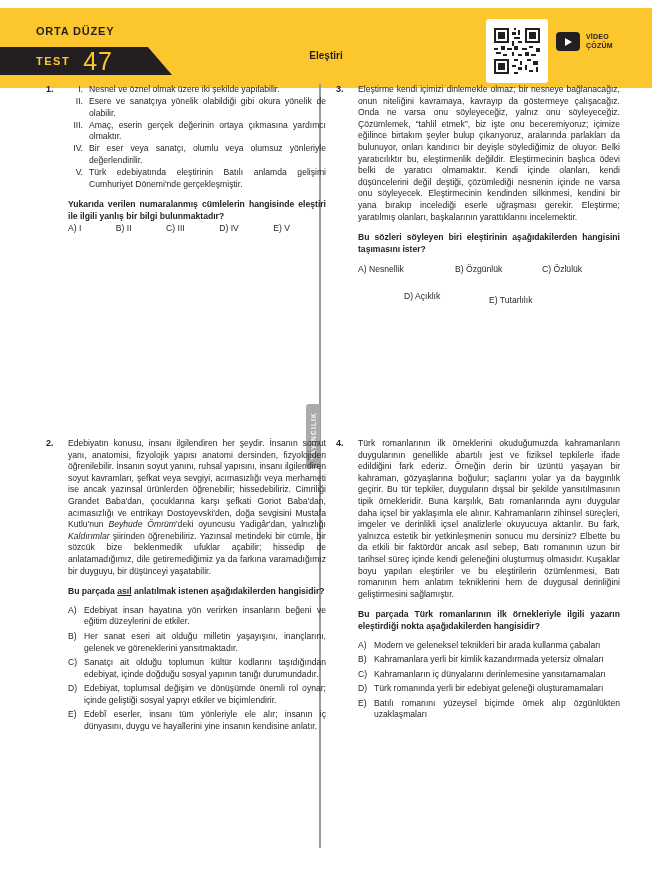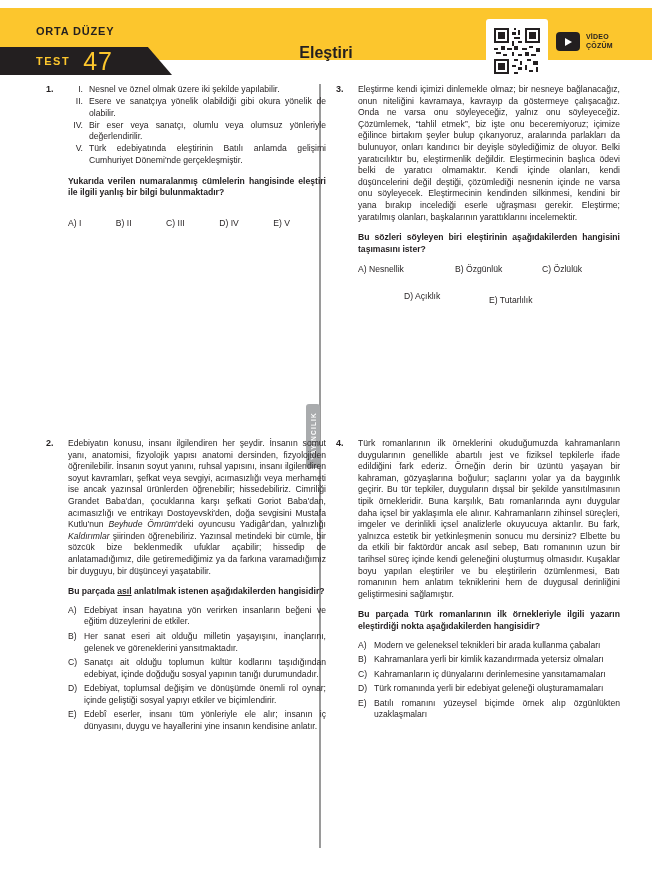--- a/index.html
+++ b/index.html
@@ -3,29 +3,29 @@
 <meta charset="utf-8">
 <style>
   html,body{margin:0;padding:0;}
   body{
     width:652px;height:870px;position:relative;background:#ffffff;
     font-family:"Liberation Sans", sans-serif;color:#231f20;overflow:hidden;
   }
   .page{position:absolute;inset:0;}
 
   
-  .header{position:absolute;left:0;top:8px;width:652px;height:52px;background:#fcc62d;}
+  .header{position:absolute;left:0;top:8px;width:652px;height:80px;background:#fcc62d;}
   .level{position:absolute;left:36px;top:17px;font-size:11px;font-weight:bold;letter-spacing:.8px;color:#231f20;}
   .test-badge{position:absolute;left:0;top:39px;width:172px;height:28px;background:#231f20;
     clip-path:polygon(0 0,86% 0,100% 100%,0 100%);display:flex;align-items:center;}
   .test-word{margin-left:36px;font-size:11px;font-weight:bold;letter-spacing:1.5px;color:#fcc62d;}
   .test-num{margin-left:13px;font-size:25px;font-weight:normal;color:#fcc62d;letter-spacing:1px;}
   .titles{position:absolute;left:216px;top:34px;width:220px;text-align:center;}
   .subject{font-size:11.5px;font-weight:bold;letter-spacing:.4px;}
-  .topic{font-size:16px;font-weight:bold;margin-top:2px;}
+  .topic{font-size:10px;font-weight:bold;margin-top:8px;}
   .qr-box{position:absolute;left:486px;top:11px;width:62px;height:64px;background:#ffffff;border-radius:3px;
     display:flex;align-items:center;justify-content:center;}
   .qr-box svg{display:block;}
   .video-badge{position:absolute;left:556px;top:24px;display:flex;align-items:center;}
   .play{width:24px;height:19px;background:#231f20;border-radius:4px;display:flex;align-items:center;justify-content:center;}
   .play::after{content:"";display:block;width:0;height:0;border-left:7px solid #ffffff;
     border-top:4.5px solid transparent;border-bottom:4.5px solid transparent;margin-left:1px;}
   .video-text{margin-left:6px;font-size:7px;font-weight:bold;line-height:8.5px;letter-spacing:.2px;}
 
   
@@ -43,21 +43,21 @@
   .q-abs{position:absolute;top:354px;left:0;right:0;}
   .qnum{width:22px;flex:none;font-weight:bold;font-size:9px;}
   .qbody{flex:1;min-width:0;}
   .ptext{text-align:justify;}
   .it{font-style:italic;}
   .ul{text-decoration:underline;}
   .stem{font-weight:bold;text-align:justify;margin-top:9px;}
   .items .item{display:flex;margin-bottom:.5px;}
   .items .rn{width:15px;flex:none;text-align:right;margin-right:6px;}
   .items .itx{flex:1;text-align:justify;}
-  .inline-opts{display:flex;justify-content:space-between;width:222px;margin-top:19px;gap:8px;}
+  .inline-opts{display:flex;justify-content:space-between;width:222px;margin-top:0;gap:8px;}
   .opts{margin-top:7px;}
   .opt{display:flex;margin-bottom:3px;}
   .opt .letter{width:16px;flex:none;}
   .opt .otx{flex:1;text-align:justify;}
   .grid-opts{position:relative;height:32px;margin-top:9px;}
   .grid-opts span{position:absolute;white-space:nowrap;}
   .go-a{left:0;top:0;} .go-b{left:97px;top:0;} .go-c{left:184px;top:0;text-align:right;}
   .go-d{left:46px;top:27px;} .go-e{left:131px;top:31px;}
 </style>
 </head>
@@ -141,20 +141,24 @@
         <div class="items">
           <div class="item">
             <span class="rn">I.</span>
             <span class="itx">Nesnel ve öznel olmak üzere iki şekilde yapılabilir.</span>
           </div>
           <div class="item">
             <span class="rn">II.</span>
             <span class="itx">Esere ve sanatçıya yönelik olabildiği gibi okura yönelik de olabilir.</span>
           </div>
           <div class="item">
+            <span class="rn">III.</span>
+            <span class="itx">Amaç, eserin gerçek değerinin ortaya çıkmasına yardımcı olmaktır.</span>
+          </div>
+          <div class="item">
             <span class="rn">IV.</span>
             <span class="itx">Bir eser veya sanatçı, olumlu veya olumsuz yönleriyle değerlendirilir.</span>
           </div>
           <div class="item">
             <span class="rn">V.</span>
             <span class="itx">Türk edebiyatında eleştirinin Batılı anlamda gelişimi Cumhuriyet Dönemi'nde gerçekleşmiştir.</span>
           </div>
         </div>
         <div class="stem">Yukarıda verilen numaralanmış cümlelerin hangisinde eleştiri ile ilgili yanlış bir bilgi bulunmaktadır?</div>
         <div class="inline-opts">

